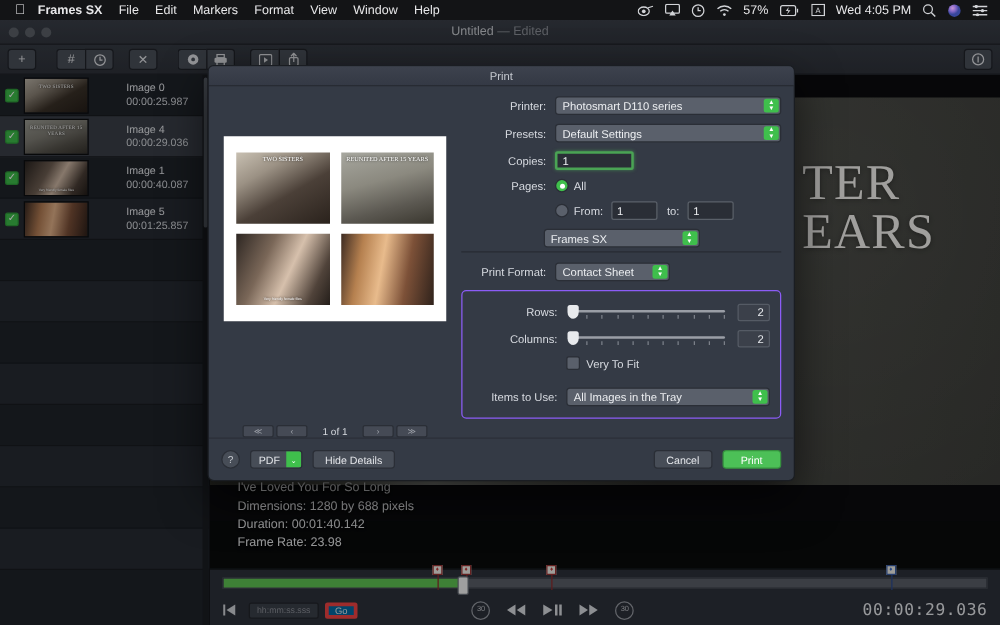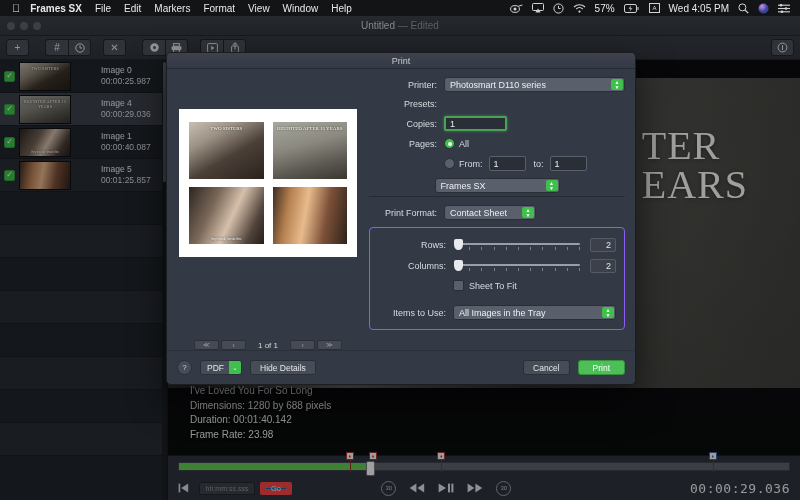--- a/index.html
+++ b/index.html
@@ -172,21 +172,21 @@
     box-shadow: 0 0 0 1px #6d727b;
   }
   .transport-row { display: flex; align-items: center; height: 26px; padding: 0 10px; }
   .tp-btn { color: #cfd2d7; font-size: 11px; margin-right: 10px; display: flex; align-items: center; }
   .time-field {
     width: 56px; height: 13px; background: #3b404a; border: 1px solid #22252b;
     border-radius: 2px; color: #8b8f97; font-size: 7px;
     display: flex; align-items: center; justify-content: center; margin-right: 5px;
   }
   .go-btn {
-    height: 13px; padding: 0 5px; background: #0369a1; border: 6px solid #ef4444;
+    height: 13px; padding: 0 5px; background: #0369a1; border: 3px solid #ef4444;
     border-radius: 2px; color: #e0e2e6; font-size: 7.5px;
     display: flex; align-items: center;
   }
   .tp-center { margin: 0 auto; display: flex; align-items: center; gap: 13px; }
   .tp-center .ic { color: #d6d9de; font-size: 12px; display: flex; align-items: center; }
   .circ-ic {
     width: 15px; height: 15px; border-radius: 50%; border: 1px solid #969aa2;
     color: #b9bcc2; font-size: 6px; display: flex; align-items: center; justify-content: center;
   }
   .tc-display {
@@ -654,20 +654,27 @@
             <span>Photosmart D110 series</span>
             <span class="stepper">
                 <span>▲</span>
                 <span>▼</span>
               </span>
           </span>
         </div>
 
         <div class="frow">
           <span class="flabel">Presets:</span>
+          <span class="popup">
+            <span>Default Settings</span>
+            <span class="stepper">
+                <span>▲</span>
+                <span>▼</span>
+              </span>
+          </span>
         </div>
 
         <div class="frow">
           <span class="flabel">Copies:</span>
           <span class="textfield focused" style="width:63px">1</span>
         </div>
 
         <div class="frow">
           <span class="flabel">Pages:</span>
           <span class="radio on"></span>
@@ -747,21 +754,21 @@
                   <i></i>
                 </span>
               <span class="knob"></span>
             </span>
             <span class="numbox">2</span>
           </div>
 
           <div class="frow" style="margin-bottom:14px">
             <span class="flabel"></span>
             <span class="checkbox"></span>
-            <span class="inline-lbl">Sheet To Fit</span>
+            <span class="inline-lbl">Very To Fit</span>
           </div>
 
           <div class="frow" style="margin-bottom:0">
             <span class="flabel">Items to Use:</span>
             <span class="popup">
               <span>All Images in the Tray</span>
               <span class="stepper">
                   <span>▲</span>
                   <span>▼</span>
                 </span>

